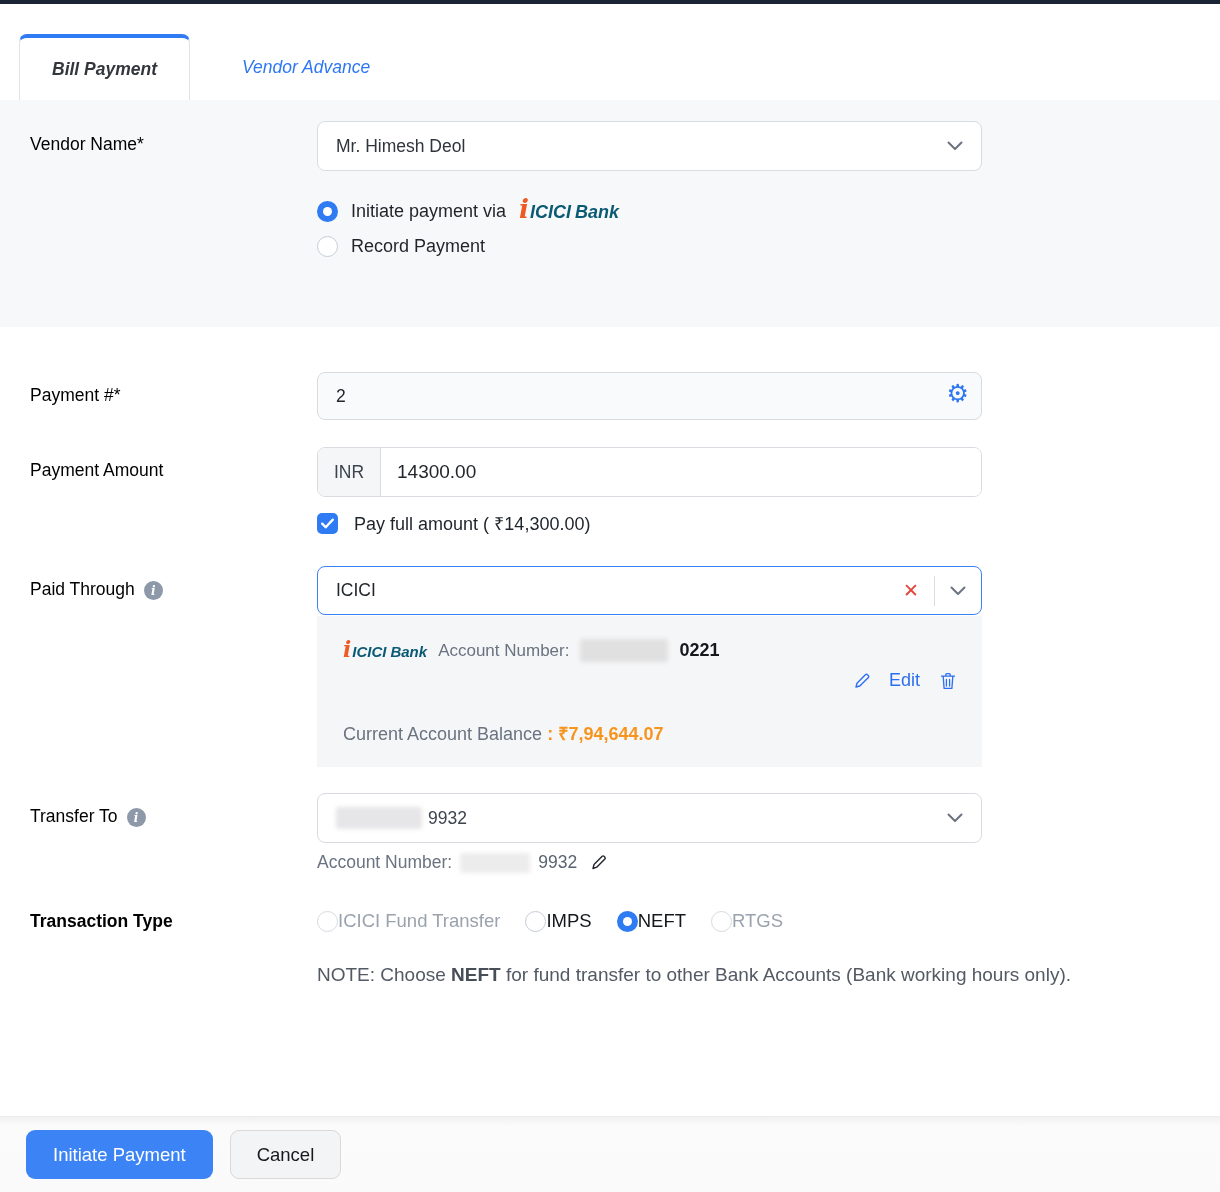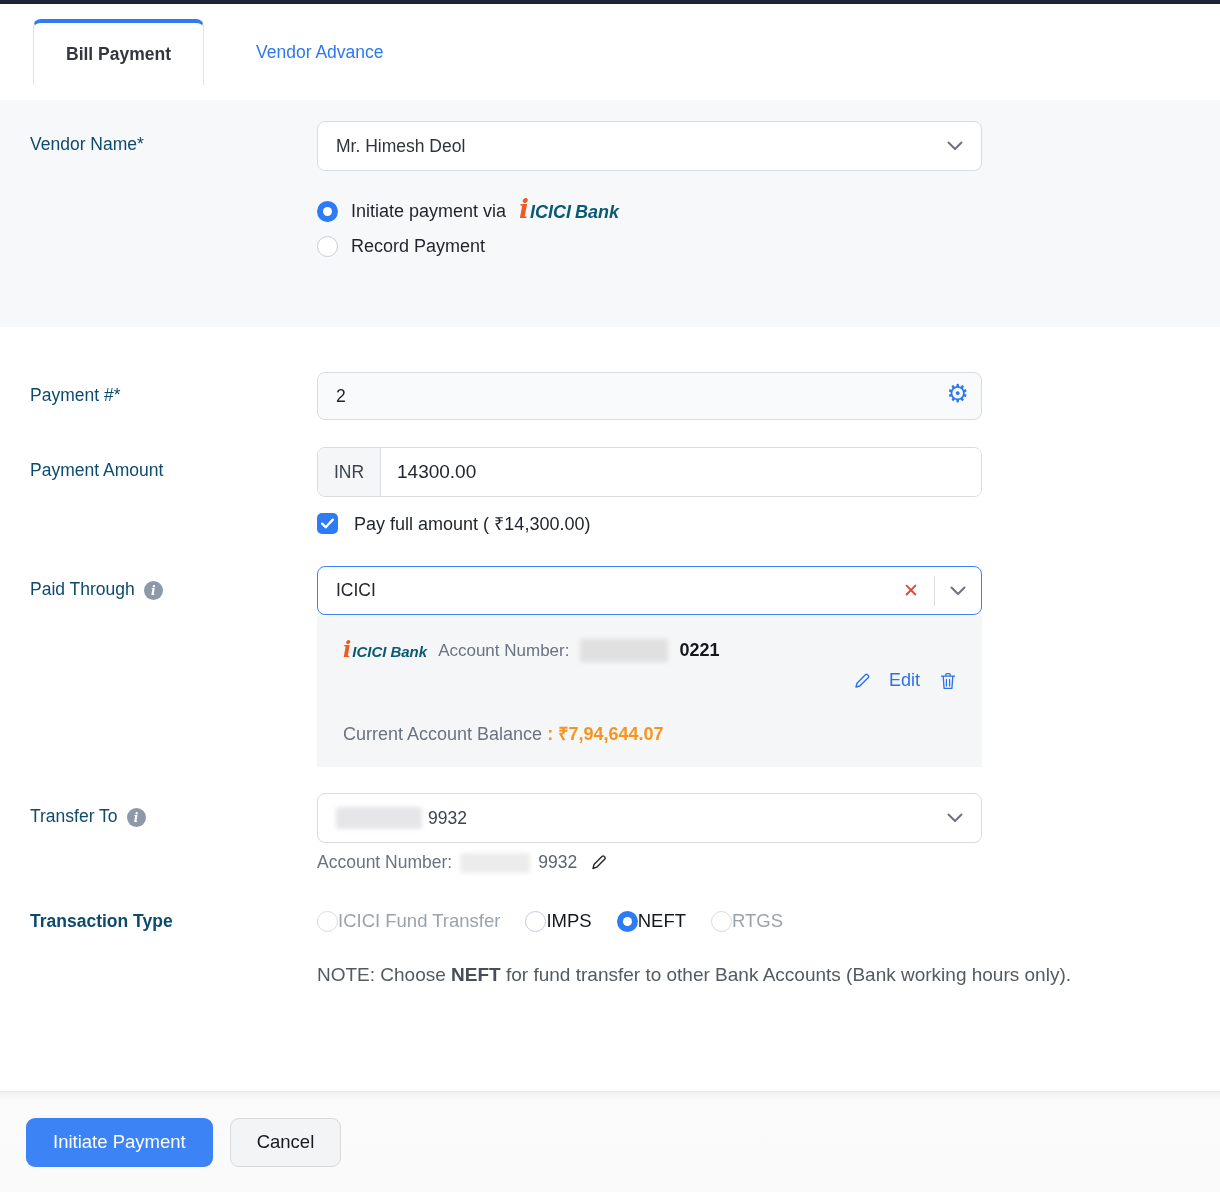--- a/index.html
+++ b/index.html
@@ -6,35 +6,35 @@
   html,body { margin:0; padding:0; }
   body {
     width:1220px; height:1192px;
     font-family:"Liberation Sans", sans-serif;
     background:#ffffff; color:#2b2f36;
     display:flex; flex-direction:column; overflow:hidden;
   }
   .topbar { height:4px; background:#1b2434; flex:none; }
 
   
-  .tabbar { height:96px; background:#fff; display:flex; align-items:center; padding-left:33px; flex:none; }
+  .tabbar { height:96px; background:#fff; display:flex; align-items:flex-end; padding-left:19px; flex:none;font-style:italic; }
   .tab { height:66px; display:flex; align-items:center; padding:0 32px; font-size:17.5px; cursor:pointer; }
   .tab-active {
     background:#fff; font-weight:bold; color:#33373d;
     border:1px solid #e2e3e6; border-bottom:none;
     border-top:4px solid #2e7bf3; border-radius:8px 8px 0 0;
   }
   .tab-inactive { color:#2e77f2; margin-left:20px; }
 
   
   .section-gray { background:#f7f8f9; padding:21px 0 70px; flex:none; }
   .main { flex:1; padding-top:45px; }
   .row { display:flex; padding-left:30px; }
   .label-col { width:287px; flex:none; padding-top:13px; display:flex; align-items:flex-start; gap:9px; }
-  .label { color:#0c4a6e; font-size:17.5px; }
+  .label { color:#000000; font-size:17.5px; }
   .field-col { width:665px; flex:none; }
   .info-icon {
     width:19px; height:19px; border-radius:50%; background:#8d98a9; color:#fff;
     font-family:"DejaVu Serif", serif; font-style:italic; font-weight:bold; font-size:12px;
     display:inline-flex; align-items:center; justify-content:center; margin-top:2px; flex:none;
   }
 
   
   .select {
     height:50px; background:#fff; border:1px solid #d8dce1; border-radius:8px;
@@ -106,21 +106,21 @@
   
   .tt-row { display:flex; align-items:center; gap:25px; padding-top:3px; }
   .tt-option { display:flex; align-items:center; font-size:18.5px; cursor:pointer; }
   .tt-label { color:#14181d; }
   .tt-label.dis { color:#9aa3ad; }
   .note { margin-top:27px; width:762px; font-size:19px; line-height:1.72; color:#535a63; }
   .note b { color:#474e57; }
 
   
   .footer {
-    flex:none; height:101px; border-top:1px solid #ebebeb;
+    flex:none; height:76px; border-top:1px solid #ebebeb;
     background:linear-gradient(180deg,#f1f1f1 0,#fbfbfb 9px,#fafafa 100%);
     display:flex; align-items:center; padding-left:26px; gap:17px;
   }
   .btn { height:49px; border-radius:9px; font-family:"Liberation Sans",sans-serif; font-size:18.5px; cursor:pointer; }
   .btn-primary { background:#3c83f6; color:#fff; border:none; padding:0 27px; }
   .btn-secondary { background:#f3f4f5; color:#17191c; border:1px solid #d9d9d9; padding:0 26px; }
 
   .mt-radio1 { margin-top:28px;text-align:center; }
   .mt-radio2 { margin-top:13px; }
   .gap27 { margin-top:27px; }

